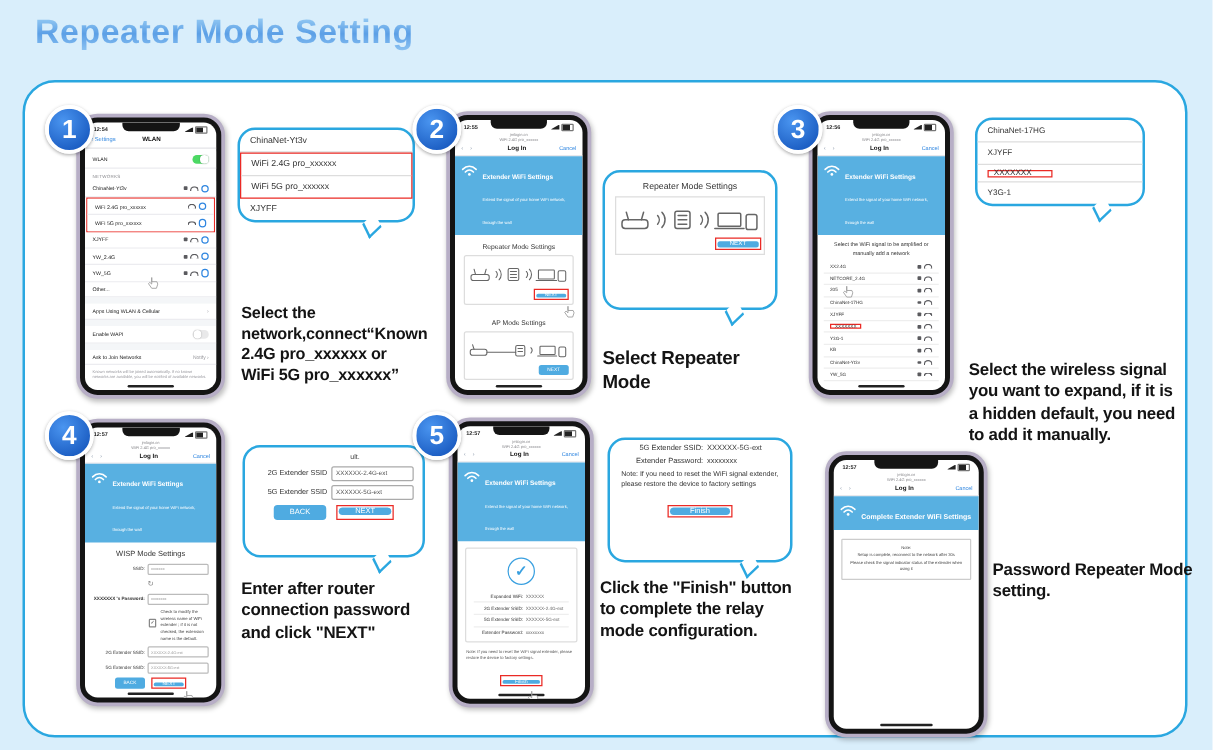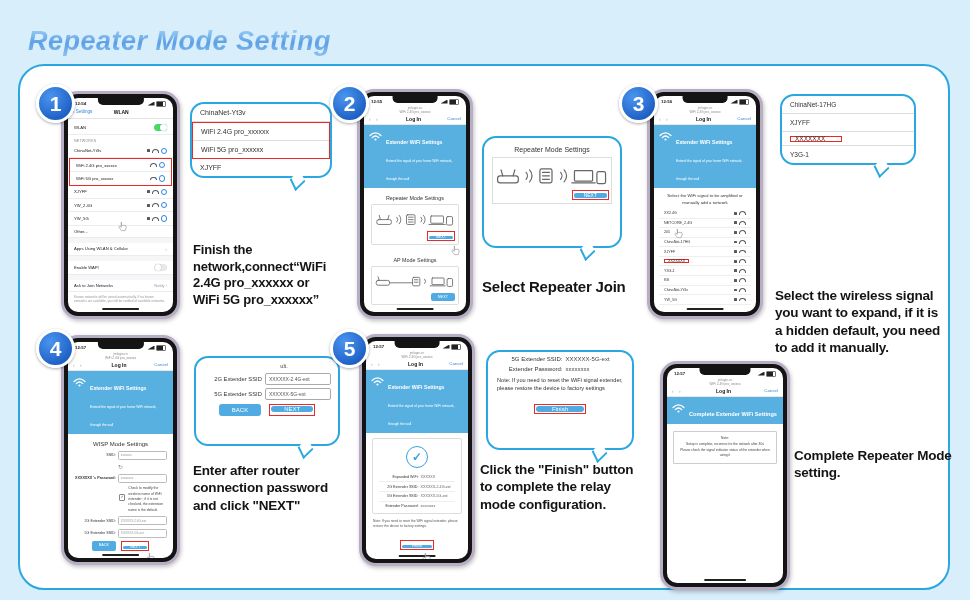--- a/index.html
+++ b/index.html
@@ -1,20 +1,20 @@
 <!DOCTYPE html>
 <html><head>
 <meta charset="utf-8">
 <style>
   html,body{margin:0;padding:0;}
   body{width:970px;height:600px;background:#d9eefb;font-family:"Liberation Sans",sans-serif;position:relative;overflow:hidden;}
 
-  .page-title{position:absolute;left:28px;top:26px;font-size:27px;font-weight:bold;letter-spacing:.5px;
+  .page-title{position:absolute;left:28px;top:10px;font-size:27px;font-weight:bold;letter-spacing:.5px;
     background:linear-gradient(180deg,#a8d8f7 0%,#5b9fe6 55%,#8ec4f2 100%);
-    -webkit-background-clip:text;background-clip:text;color:transparent;font-style:italic;}
+    -webkit-background-clip:text;background-clip:text;color:transparent;}
 
   .panel{position:absolute;left:18px;top:64px;width:928px;height:522px;background:#fff;border:2px solid #2aa7e0;border-radius:26px;}
 
   .badge{position:absolute;width:33px;height:33px;border-radius:50%;z-index:4;
     background:radial-gradient(circle at 35% 30%,#4a95f0,#1d5fc4 75%);
     border:3px solid #fff;box-shadow:0 1px 3px rgba(0,0,0,.35);
     color:#fff;font-weight:bold;font-size:21px;display:flex;align-items:center;justify-content:center;}
 
   
   .phone{position:absolute;background:#141414;border:3px solid #b7aec6;border-radius:17px;padding:4px;box-sizing:border-box;z-index:2;box-shadow:1px 2px 4px rgba(0,0,0,.25);}
@@ -600,20 +600,20 @@
         <span class="c5val">XXXXXX-5G-ext</span>
       </div>
     <div class="c5row">
         <span class="c5lab">Extender Password:</span>
         <span class="c5val">xxxxxxxx</span>
       </div>
     <div class="c5note">Note: If you need to reset the WiFi signal extender, please restore the device to factory settings</div>
     <div class="c5fin"><span class="redwrap"><span class="bluebtn lg" style="padding:3px 16px">Finish</span></span></div>
   </div>
 
-  <div class="cap" style="left:193px;top:242px;width:142px;font-size:13px">Finish the network,connect“WiFi 2.4G pro_xxxxxx or WiFi 5G pro_xxxxxx”</div>
-  <div class="cap" style="left:482px;top:277px;width:150px;font-size:15px">Select Repeater Join</div>
+  <div class="cap" style="left:193px;top:242px;width:142px;font-size:13px">Select the network,connect“Known 2.4G pro_xxxxxx or WiFi 5G pro_xxxxxx”</div>
+  <div class="cap" style="left:482px;top:277px;width:150px;font-size:15px">Select Repeater Mode</div>
   <div class="cap" style="left:775px;top:287px;width:168px;font-size:13.5px">Select the wireless signal you want to expand, if it is a hidden default, you need to add it manually.</div>
   <div class="cap" style="left:193px;top:462px;width:158px;font-size:13.5px">Enter after router connection password and click "NEXT"</div>
   <div class="cap" style="left:480px;top:461px;width:157px;font-size:13.5px">Click the "Finish" button to complete the relay mode configuration.</div>
-  <div class="cap" style="left:794px;top:447px;width:162px;font-size:13.5px">Complete Repeater Mode setting.</div>
+  <div class="cap" style="left:794px;top:447px;width:162px;font-size:13.5px">Password Repeater Mode setting.</div>
 
 </div>
 
 </body></html>

